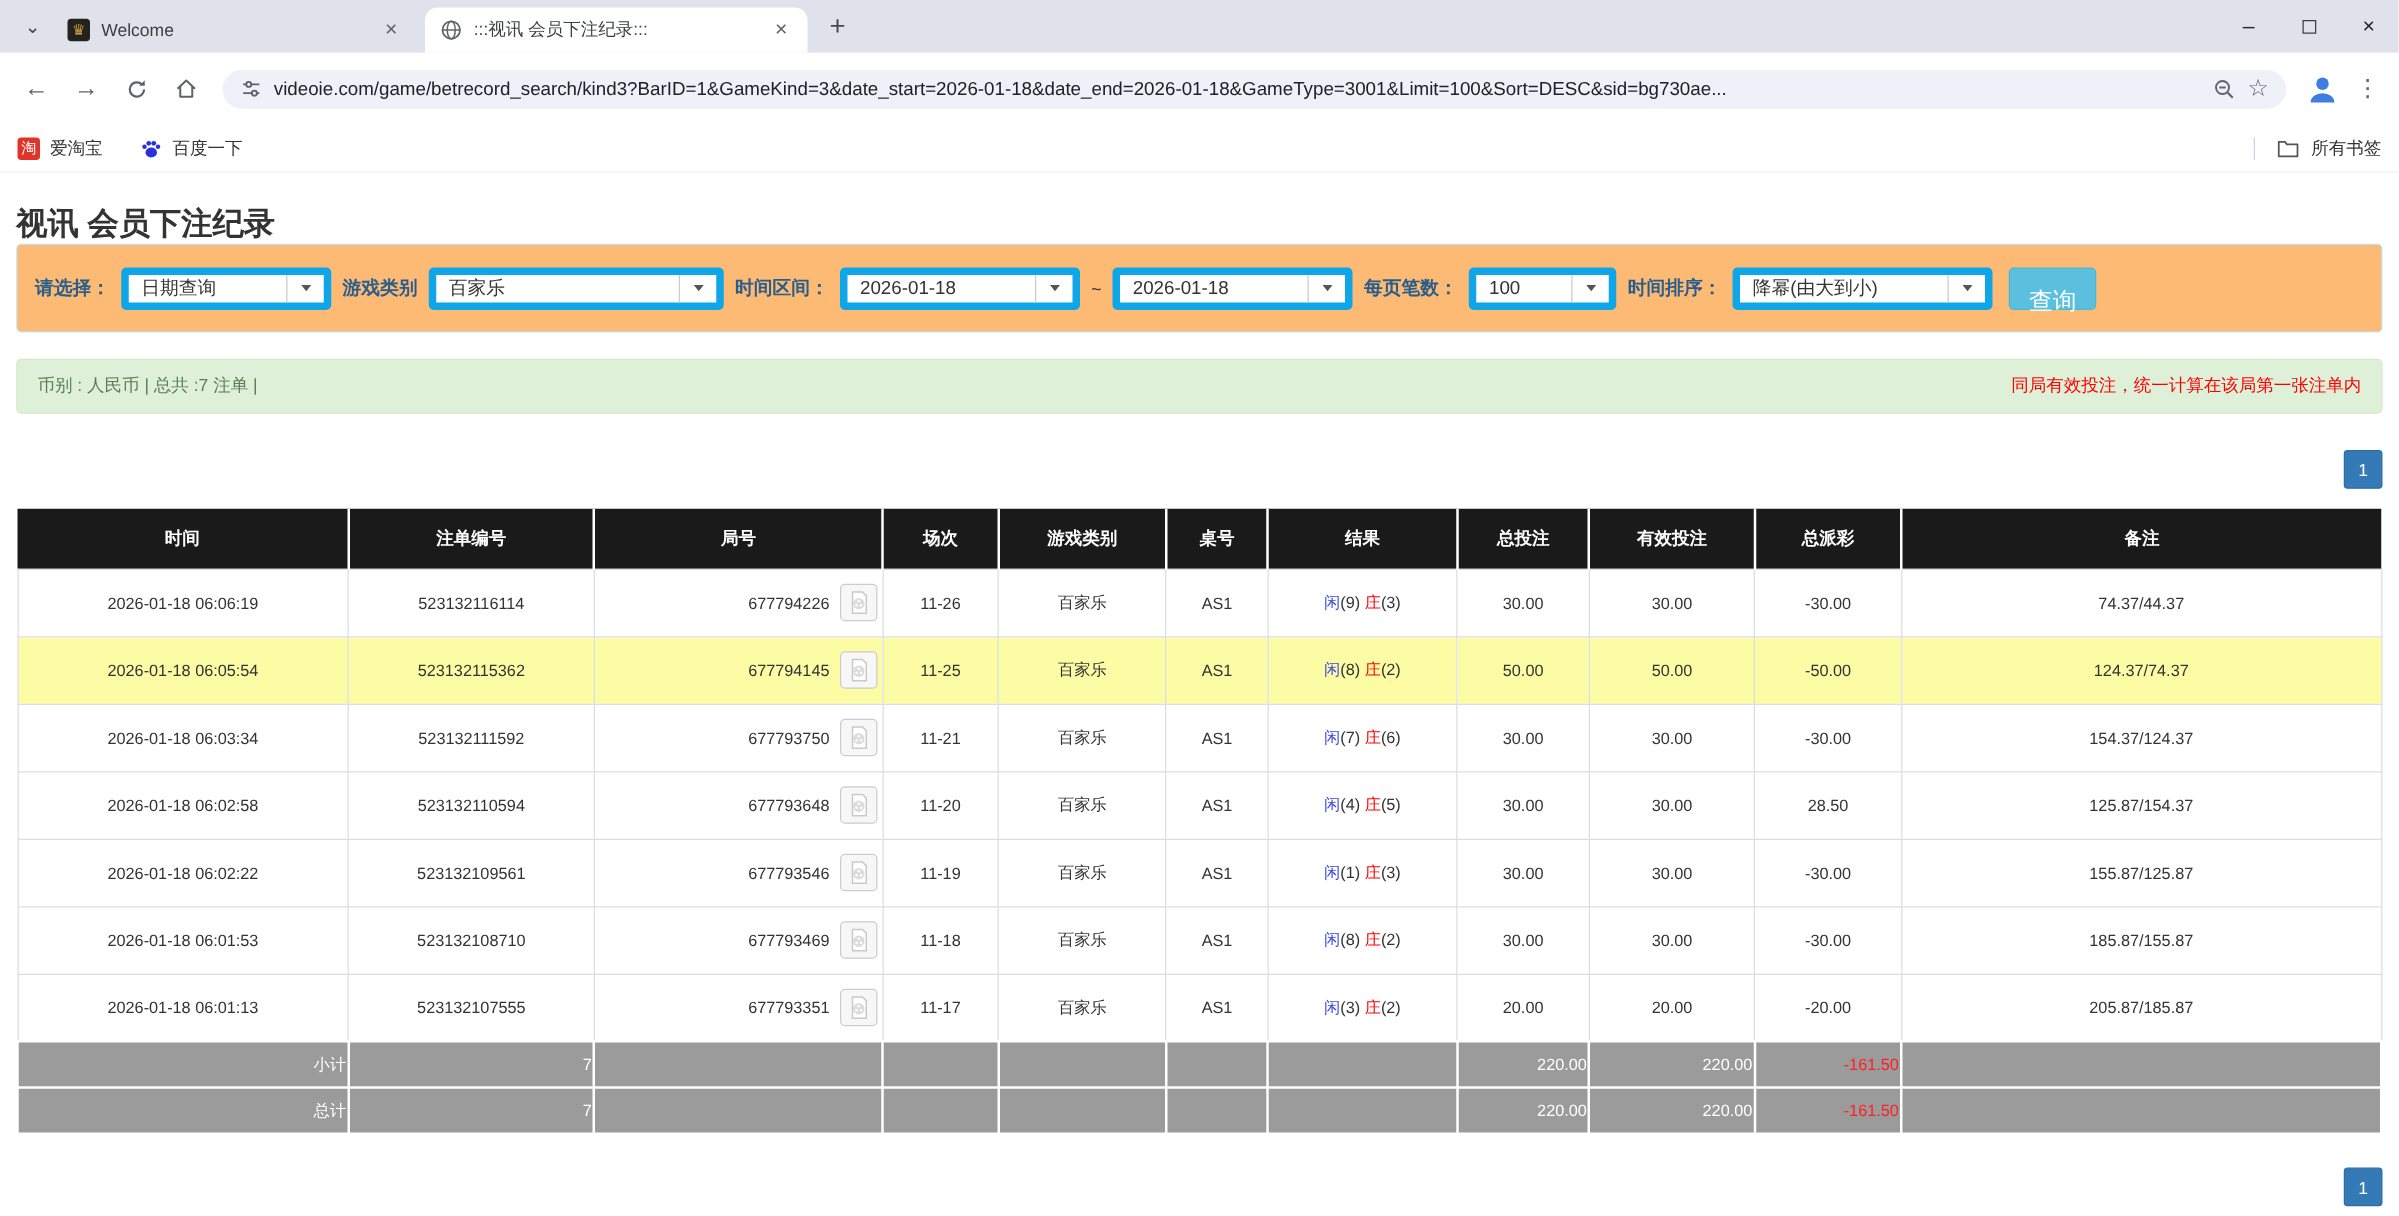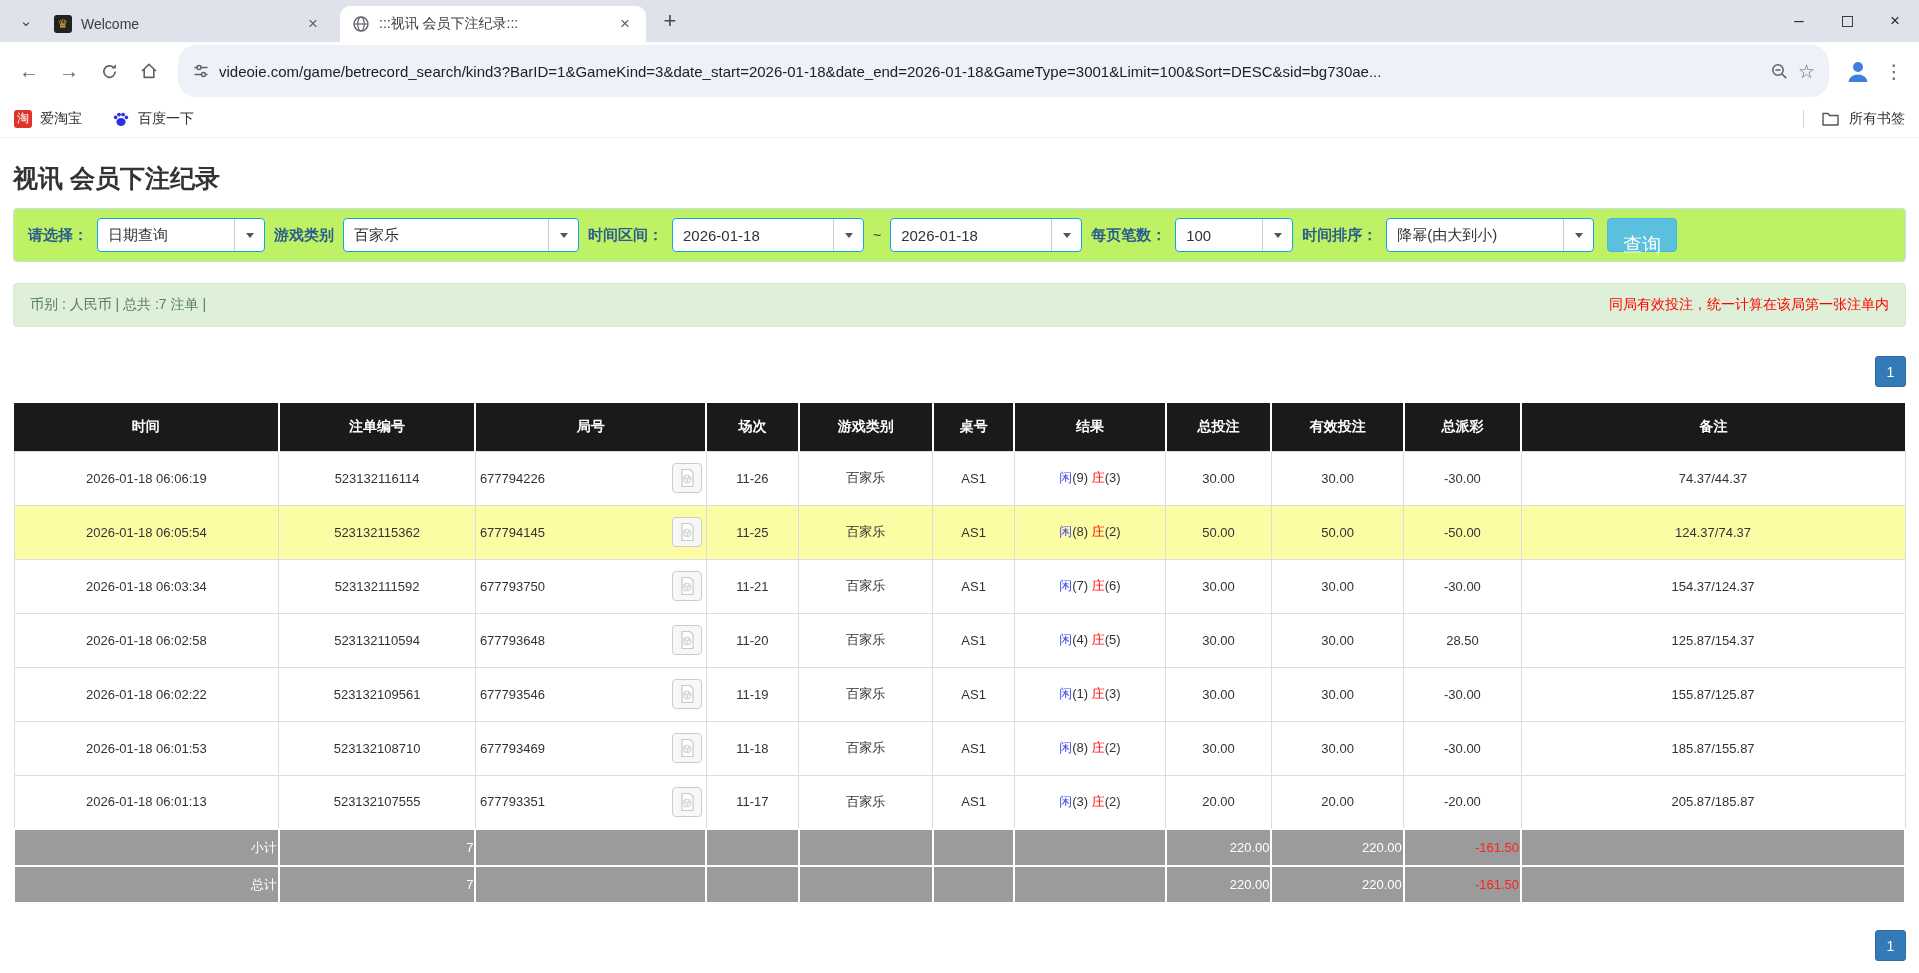--- a/index.html
+++ b/index.html
@@ -14,60 +14,60 @@
   .tab-title{flex:1;font-size:14px;color:#3c4043;white-space:nowrap;overflow:hidden}
   .tab-close{font-size:17px;color:#5f6368;width:18px;text-align:center;border-radius:50%}
   .fav{width:18px;height:18px;background:#23221f;border-radius:3px;display:flex;align-items:center;justify-content:center;color:#d9a43a;font-size:12px;flex:0 0 18px}
   .newtab{position:absolute;left:656px;top:7px;width:28px;height:28px;font-size:22px;color:#45494f;display:flex;align-items:center;justify-content:center}
   .wincontrols{position:absolute;right:0;top:0;height:42px;display:flex}
   .winbtn{width:48px;height:42px;display:flex;align-items:center;justify-content:center;color:#24282e;font-size:17px}
   .maxbox{width:11px;height:11px;border:1.5px solid #3b3f45}
 
   .toolbar{height:58px;background:#fff;display:flex;align-items:center;padding:0 10px;gap:2px}
   .navbtn{width:38px;height:36px;display:flex;align-items:center;justify-content:center;color:#5f6368;font-size:20px;border-radius:50%}
-  .omnibox{flex:1;height:52px;background:#eef1f8;border-radius:18px;display:flex;align-items:center;padding:0 14px;gap:9px;margin:0 8px}
+  .omnibox{flex:1;height:31px;background:#eef1f8;border-radius:18px;display:flex;align-items:center;padding:0 14px;gap:9px;margin:0 8px}
   .urltext{flex:1;font-size:15px;color:#202124;white-space:nowrap;overflow:hidden}
   .obicon{display:flex;align-items:center;justify-content:center}
   .star{font-size:19px;color:#5f6368}
   .menu-dots{font-size:19px;color:#5f6368;width:30px;text-align:center}
 
   .bookmarksbar{height:38px;background:#fff;display:flex;align-items:center;padding:0 14px;border-bottom:1px solid #f1f1f1}
   .bm{display:flex;align-items:center;gap:8px;margin-right:30px;font-size:14px;color:#333}
   .tb-icon{width:18px;height:18px;background:#e0342b;color:#fff;border-radius:3px;font-size:12px;display:flex;align-items:center;justify-content:center;flex:0 0 18px}
   .bm-right{margin-left:auto;display:flex;align-items:center;gap:9px;font-size:14px;color:#333}
   .bm-divider{width:1px;height:18px;background:#c9d4ea;margin-right:8px}
 
   
   .content{padding:0 13px}
   .page-title{margin:24px 0 0;font-size:25px;font-weight:700;color:#333}
 
-  .filterbar{margin-top:13px;height:54px;background:#bef264;border:1px solid #c3e0ee;border-radius:4px;display:flex;align-items:center;padding:0 14px;gap:9px}
+  .filterbar{margin-top:0;height:71px;background:#fdba74;border:1px solid #c3e0ee;border-radius:4px;display:flex;align-items:center;padding:0 14px;gap:9px}
   .flabel{font-size:15px;font-weight:bold;color:#2a5d8c;white-space:nowrap}
-  .combo{height:34px;background:#fff;border:1px solid #0ea5e9;border-radius:4px;display:flex;align-items:center}
+  .combo{height:34px;background:#fff;border:6px solid #0ea5e9;border-radius:4px;display:flex;align-items:center}
   .combo .cval{padding:0 10px;font-size:15px;color:#333;flex:1;white-space:nowrap;overflow:hidden}
   .combo .carr{width:30px;align-self:stretch;border-left:1px solid #ccc;display:flex;align-items:center;justify-content:center}
   .tri{width:0;height:0;border-left:4px solid transparent;border-right:4px solid transparent;border-top:5px solid #555}
   .w-select{width:168px}.w-game{width:236px}.w-date{width:192px}.w-per{width:118px}.w-sort{width:208px}
   .tilde{font-size:14px;color:#333}
   .search-btn{height:34px;padding:13px 15px;background:#5bc0de;border:1px solid #46b8da;border-radius:4px;color:#fff;font-size:19px;margin-left:4px;cursor:pointer}
 
   .summarybar{margin-top:21px;height:44px;background:#dff0d8;border:1px solid #d6e9c6;border-radius:4px;display:flex;align-items:center;justify-content:space-between;padding:0 16px}
   .sum-left{font-size:14px;color:#587e58}
   .sum-right{font-size:14px;color:#ff0000}
 
   .pager-row{display:flex;justify-content:flex-end;margin-top:29px}
   .pager-row.bottom{margin-top:26px}
   .page-btn{width:31px;height:31px;background:#337ab7;border:1px solid #2e6da4;border-radius:3px;color:#fff;font-size:14px;display:flex;align-items:center;justify-content:center;cursor:pointer}
 
   .bet-table{width:100%;border-collapse:collapse;table-layout:fixed;margin-top:16px}
   .bet-table th{background:#1a1a1a;color:#fff;font-size:14px;font-weight:bold;height:48px;border-right:2px solid #fff;padding:0 2px}
   .bet-table th:last-child{border-right:none}
   .bet-table tbody.rows td{height:54px;background:#fff;border:1px solid #ddd;text-align:center;font-size:13px;color:#333;padding:0 4px;overflow:hidden}
   .bet-table tbody.rows tr.hl td{background:#fcfca5}
-  .round-cell{display:flex;align-items:center;justify-content:space-between;gap:8px}
+  .round-cell{display:flex;align-items:center;justify-content:flex-end;gap:8px}
   .vid-btn{width:30px;height:30px;background:#f7f7f7;border:1px solid #ccc;border-radius:4px;display:inline-flex;align-items:center;justify-content:center;cursor:pointer;flex:0 0 30px}
   .amt-blue{color:#0b62f8}
   .neg{color:#ff0000}
   .xian{color:#3d49e0}
   .zhuang{color:#ff0000}
   .num{color:#333}
   .bet-table tbody.sums td{height:37px;background:#9b9b9b;border:2px solid #fff;color:#fff;font-size:13px;text-align:right}
   .bet-table tbody.sums td.neg{color:#ff2020}
 </style>
 </head>

